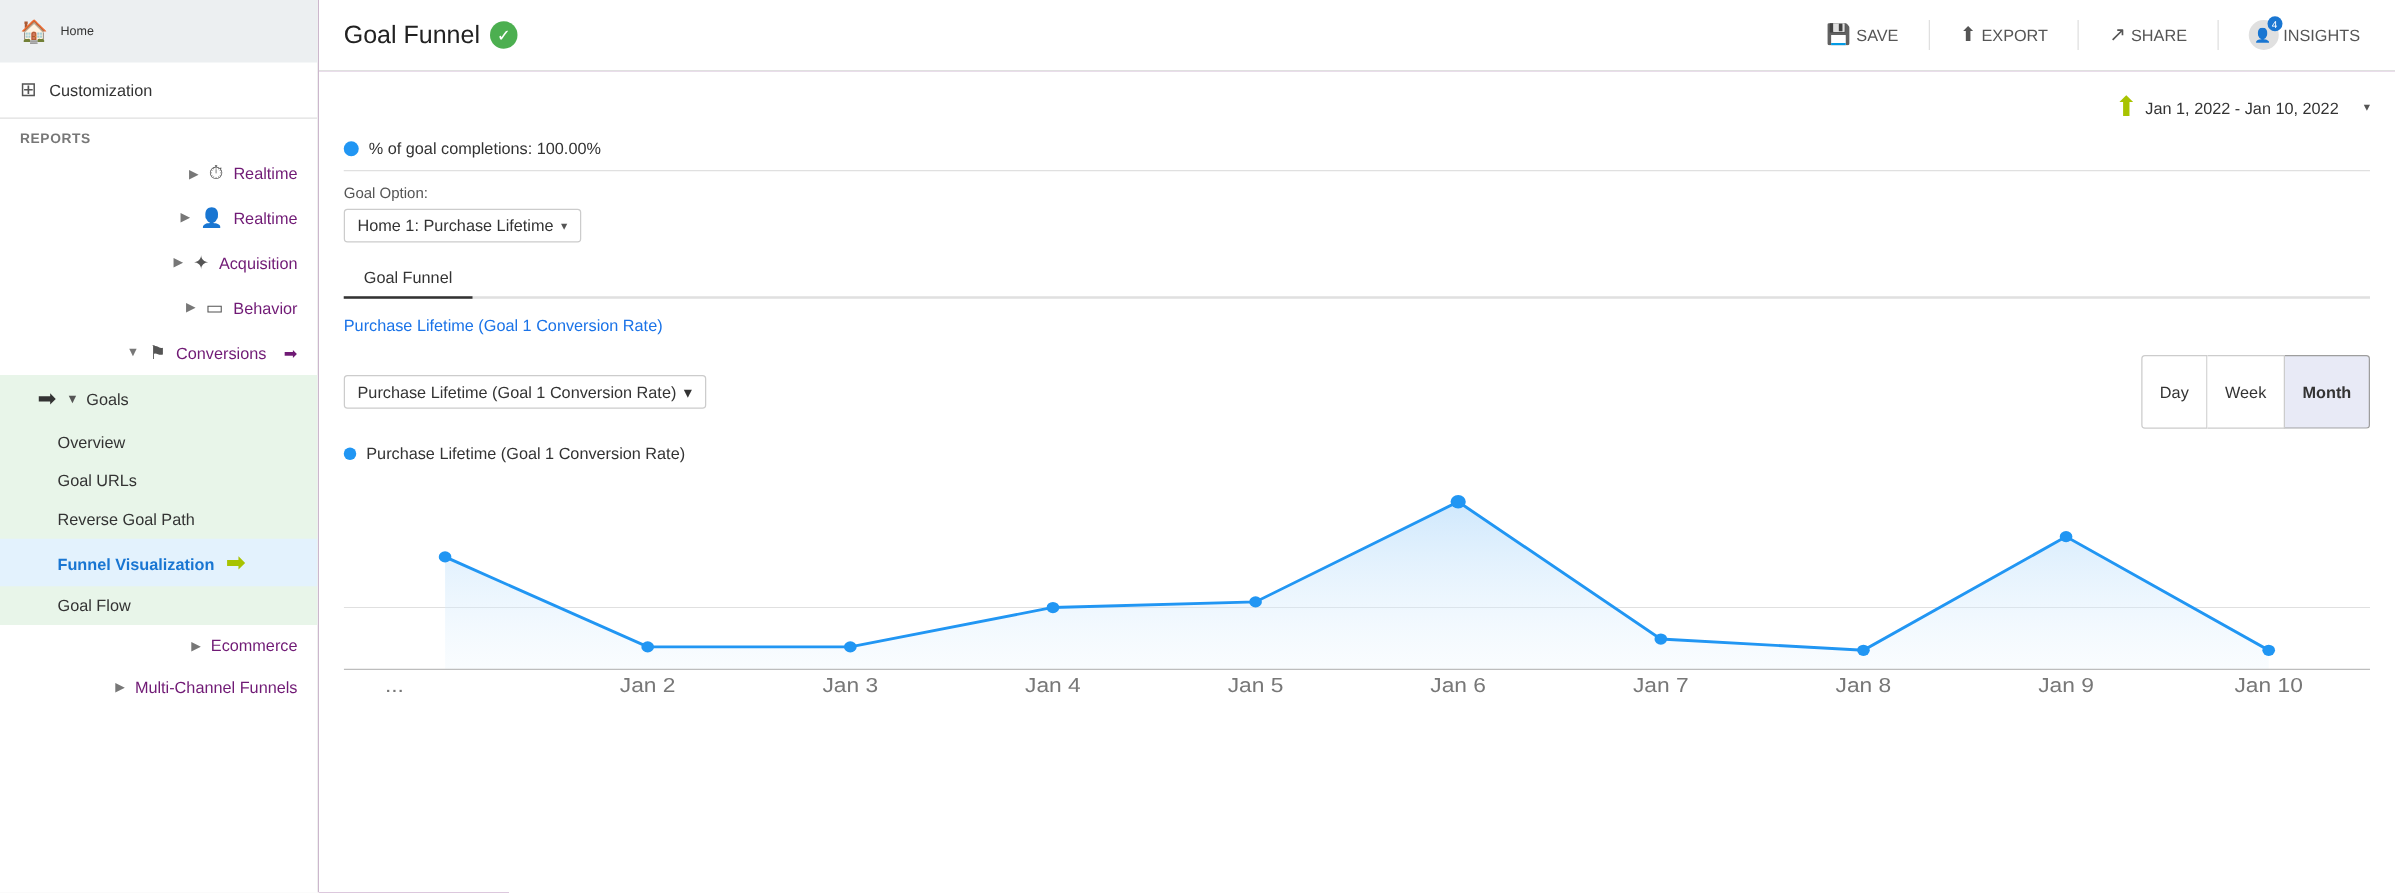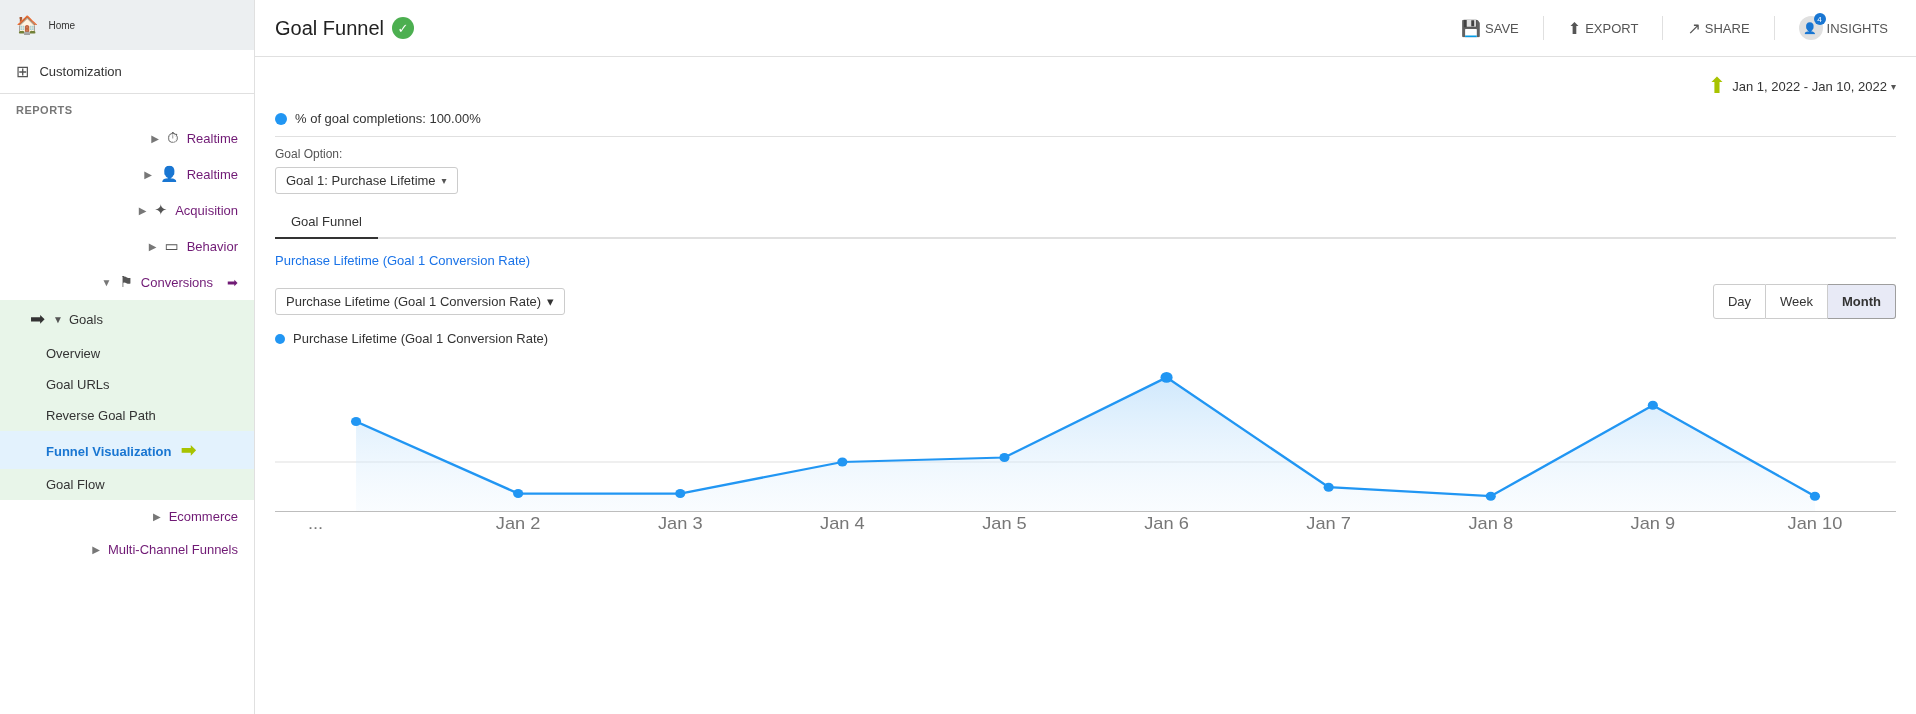--- a/index.html
+++ b/index.html
@@ -210,21 +210,21 @@
     .date-arrow-up {
       color: #a8c300;
       font-size: 22px;
     }
     .date-range-text {
       font-size: 13px;
       color: #333;
       cursor: pointer;
       display: flex;
       align-items: center;
-      gap: 4px;
+      gap: 20px;
     }
     .date-range-text .dropdown-arrow { font-size: 10px; color: #555; }
 
     
     .goal-completions-row {
       display: flex;
       align-items: center;
       gap: 8px;
       margin-bottom: 8px;
     }
@@ -307,21 +307,21 @@
       font-size: 13px;
       color: #333;
       cursor: pointer;
       background: #fff;
     }
     .time-btns {
       display: flex;
       gap: 0;
     }
     .time-btn {
-      padding: 9px 14px;
+      padding: 21px 14px;
       font-size: 13px;
       border: 1px solid #ccc;
       background: #fff;
       cursor: pointer;
       color: #333;
     }
     .time-btn:first-child { border-radius: 3px 0 0 3px; }
     .time-btn:last-child { border-radius: 0 3px 3px 0; border-left: none; }
     .time-btn:not(:first-child):not(:last-child) { border-left: none; }
     .time-btn.active { background: #e8eaf6; font-weight: 600; border-color: #9e9e9e; }
@@ -470,21 +470,21 @@
     <div class="goal-completions-row">
       <div class="dot-blue"></div>
       <span class="completions-text">% of goal completions: 100.00%</span>
     </div>
 
     <hr class="divider">
 
     
     <div class="goal-option-label">Goal Option:</div>
     <div class="goal-select">
-      <span>Goal 1: Purchase Lifetime</span>
+      <span>Home 1: Purchase Lifetime</span>
       <span class="select-arrow">▾</span>
     </div>
 
     
     <div class="tabs-row">
       <div class="tab active">
         <span>Goal Funnel</span>
       </div>
     </div>
 

